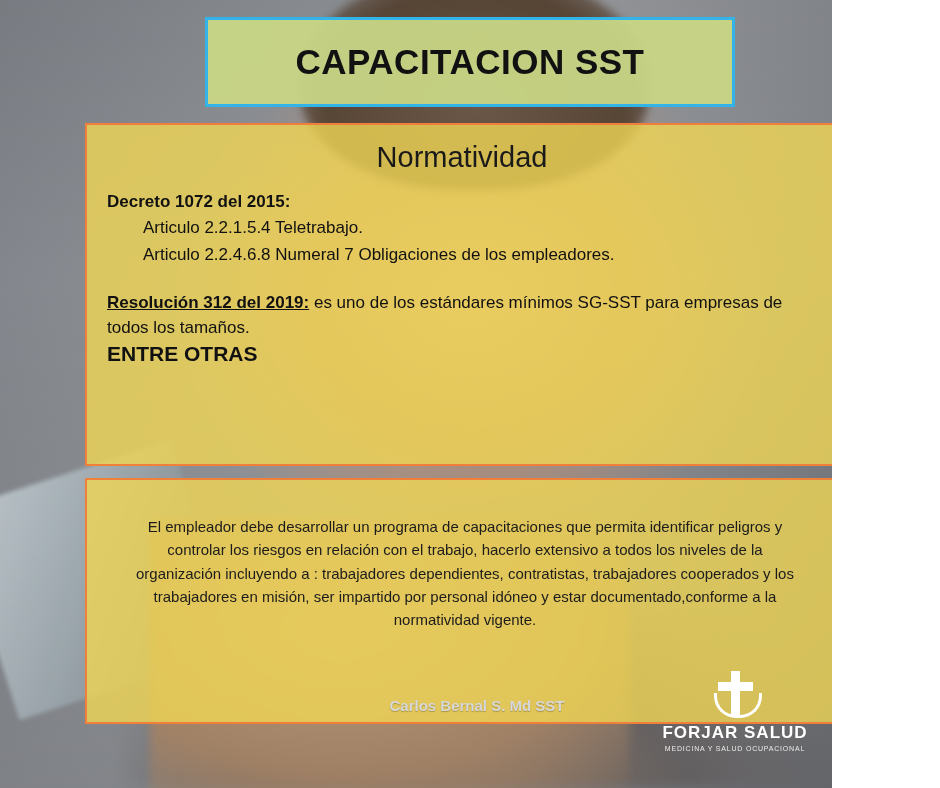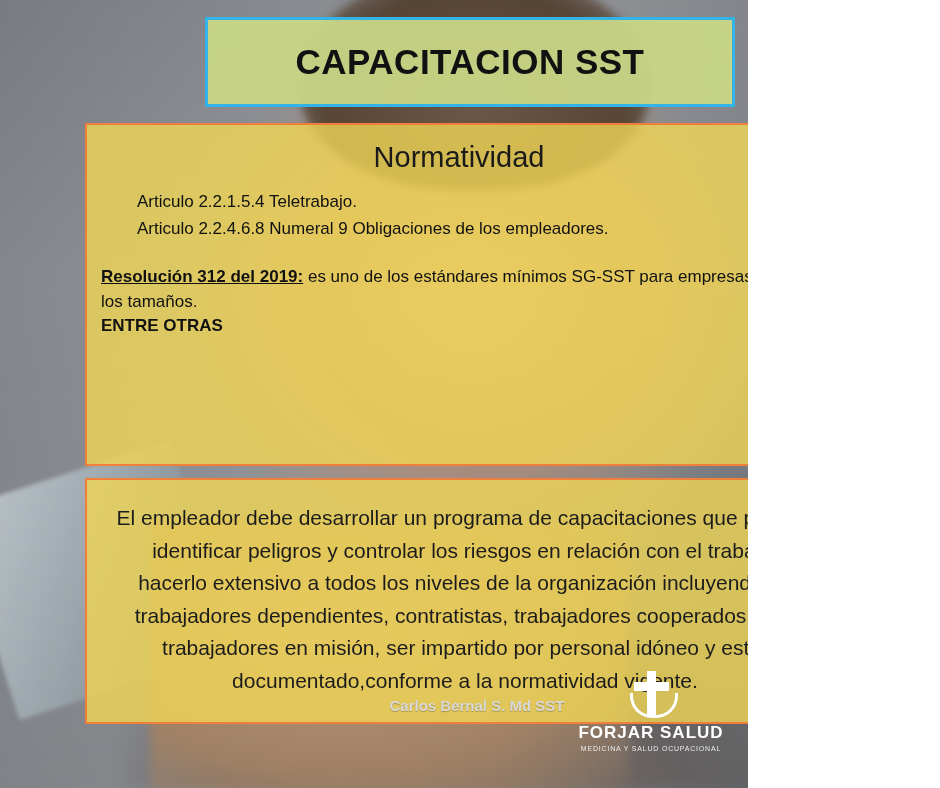--- a/index.html
+++ b/index.html
@@ -7,21 +7,21 @@
     padding: 0;
   }
   body {
     width: 940px;
     height: 788px;
     font-family: "Liberation Sans", sans-serif;
     overflow: hidden;
   }
   #slide {
     position: relative;
-    width: 748px;
+    width: 832px;
     height: 788px;
     overflow: hidden;
     background: #737373;
   }
   
   .bg-base {
     position: absolute;
     inset: 0;
     background:
       radial-gradient(ellipse 420px 360px at 470px 300px, #cfa98f 0%, #b7917a 38%, rgba(150,140,140,0) 72%),
@@ -99,21 +99,21 @@
     position: absolute;
     background: rgba(240, 214, 85, 0.80);
     border: 2px solid #f07f3c;
     box-sizing: border-box;
   }
   #panel-norm {
     left: 85px;
     top: 123px;
     width: 760px;
     height: 343px;
-    padding: 10px 18px 0 6px;
+    padding: 10px 18px 0 12px;
   }
   .panel-heading {
     text-align: center;
     font-size: 29px;
     color: #1a1a1a;
     margin: 6px 0 18px 0;
   }
   .decree-title {
     font-size: 17px;
     font-weight: bold;
@@ -126,40 +126,40 @@
     margin: 0 0 7px 44px;
   }
   .resolution-block {
     font-size: 17px;
     color: #111;
     margin: 26px 0 0 8px;
     line-height: 1.45;
   }
   .resolution-block b { font-weight: bold; text-decoration: underline; }
   .entre-otras {
-    font-size: 17px;
+    font-size: 21px;
     font-weight: bold;
     color: #111;
     margin: 2px 0 0 8px;
   }
 
   
   #panel-employer {
     left: 85px;
     top: 478px;
     width: 760px;
     height: 246px;
     padding: 22px 28px 0 28px;
   }
   .employer-text {
     text-align: center;
-    font-size: 21px;
+    font-size: 15px;
     color: #1c1c1c;
     line-height: 1.55;
-    margin: 0;
+    margin: 13px;
   }
   .signature {
     position: absolute;
     left: 0;
     right: 0;
     bottom: 8px;
     text-align: center;
     font-size: 15px;
     font-weight: bold;
     color: #d8d8d8;
@@ -231,22 +231,23 @@
   <div class="bg-book"></div>
   <div class="bg-arm"></div>
   <div class="bg-shade"></div>
 
   <div class="title-banner">
     <div class="title-text">CAPACITACION  SST</div>
   </div>
 
   <div class="panel" id="panel-norm">
     <div class="panel-heading">Normatividad</div>
+    <div class="decree-title">Decreto 1072 del 2015:</div>
     <div class="article-line">Articulo 2.2.1.5.4 Teletrabajo.</div>
-    <div class="article-line">Articulo 2.2.4.6.8 Numeral 9 Obligaciones de los  empleadores.</div>
+    <div class="article-line">Articulo 2.2.4.6.8 Numeral 7 Obligaciones de los  empleadores.</div>
     <div class="resolution-block">
       <b>Resolución 312 del 2019:</b><span>  es uno de los estándares mínimos SG-SST para empresas de todos los tamaños.</span>
     </div>
     <div class="entre-otras">ENTRE OTRAS</div>
   </div>
 
   <div class="panel" id="panel-employer">
     <p class="employer-text">El empleador debe desarrollar un programa de capacitaciones que permita identificar peligros y controlar los riesgos en relación con el trabajo, hacerlo extensivo a todos los niveles de la organización incluyendo a : trabajadores dependientes, contratistas, trabajadores cooperados y los trabajadores en misión,  ser impartido por personal idóneo y estar documentado,conforme a la normatividad vigente.</p>
     <div class="signature">Carlos Bernal S. Md SST</div>
   </div>

